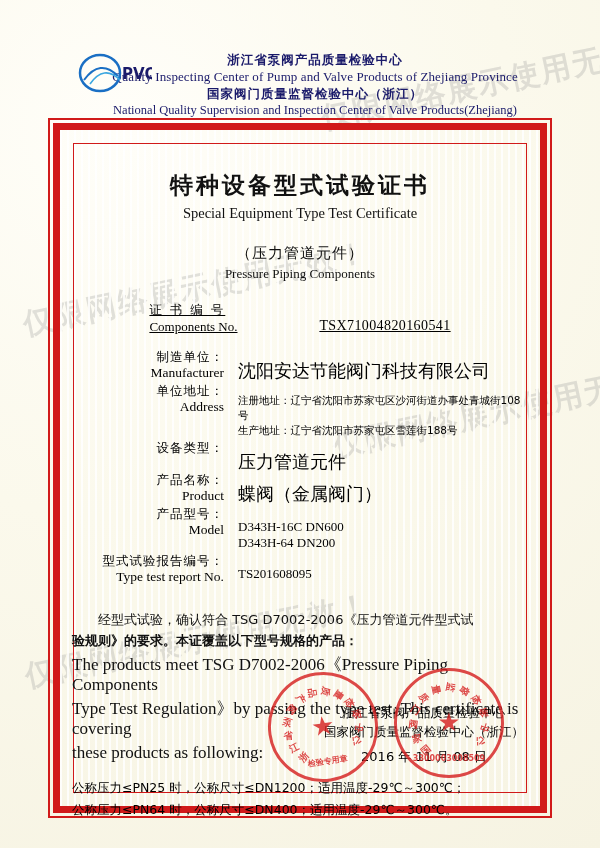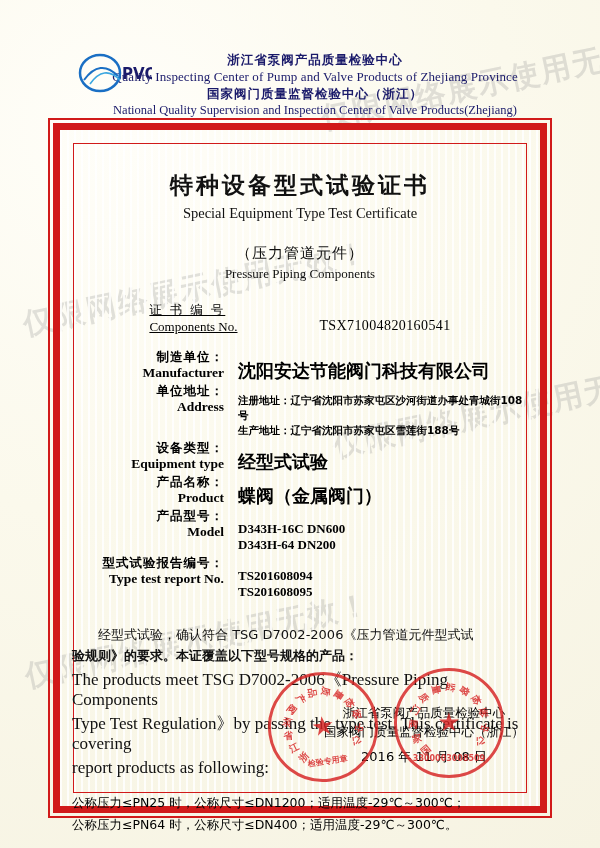--- a/index.html
+++ b/index.html
@@ -172,31 +172,31 @@
     font-size: 12.5px;
     letter-spacing: 2px;
   }
   .certno-en {
     font-size: 13px;
   }
   .certno-val {
     font-size: 14px;
     letter-spacing: 0.4px;
     padding-bottom: 1px;
+    text-decoration: underline;
   }
 
   
   .fields {
     margin-top: 14px;
   }
   .frow {
     display: flex;
     align-items: flex-start;
     margin-bottom: 2px;
-    font-weight: bold;
   }
   .flabel {
     width: 152px;
     text-align: right;
     padding-right: 14px;
     flex: none;
   }
   .flabel .cn {
     display: block;
     font-family: "DejaVu Sans", sans-serif;
@@ -416,23 +416,22 @@
         </div>
         <div class="fvalue">
           <span class="small">注册地址：辽宁省沈阳市苏家屯区沙河街道办事处青城街108号</span>
           <span class="small">生产地址：辽宁省沈阳市苏家屯区雪莲街188号</span>
         </div>
       </div>
 
       <div class="frow">
         <div class="flabel">
           <span class="cn">设备类型：</span>
-          <span class="en">Equipment type</span>
-        </div>
-        <div class="fvalue cnval">经型式试验</div>
+        </div>
+        <div class="fvalue cnval">压力管道元件</div>
       </div>
 
       <div class="frow">
         <div class="flabel">
           <span class="cn">产品名称：</span>
           <span class="en">Product</span>
         </div>
         <div class="fvalue cnval">蝶阀（金属阀门）</div>
       </div>
 
@@ -446,33 +445,32 @@
           <span class="line2">D343H-64  DN200</span>
         </div>
       </div>
 
       <div class="frow model">
         <div class="flabel">
           <span class="cn">型式试验报告编号：</span>
           <span class="en">Type test report No.</span>
         </div>
         <div class="fvalue">
-          <span class="line2">TS201608094</span>
           <span class="line2">TS201608095</span>
         </div>
       </div>
 
     </div>
 
     <div class="para">
       <span class="cn">经型式试验，确认符合 TSG D7002-2006《压力管道元件型式试</span>
       <span class="cn noind">验规则》的要求。本证覆盖以下型号规格的产品：</span>
       <span class="en">The products meet TSG D7002-2006《Pressure Piping Components</span>
       <span class="en">Type Test Regulation》by passing the type test. This certificate is covering</span>
-      <span class="en">report products as following:</span>
+      <span class="en">these products as following:</span>
     </div>
 
     <div class="specs">
       <div>公称压力≤PN25 时，公称尺寸≤DN1200；适用温度-29℃～300℃；</div>
       <div>公称压力≤PN64 时，公称尺寸≤DN400；适用温度-29℃～300℃。</div>
     </div>
 
     <div class="sign">
       <div>浙江省泵阀产品质量检验中心</div>
       <div>国家阀门质量监督检验中心（浙江）</div>

